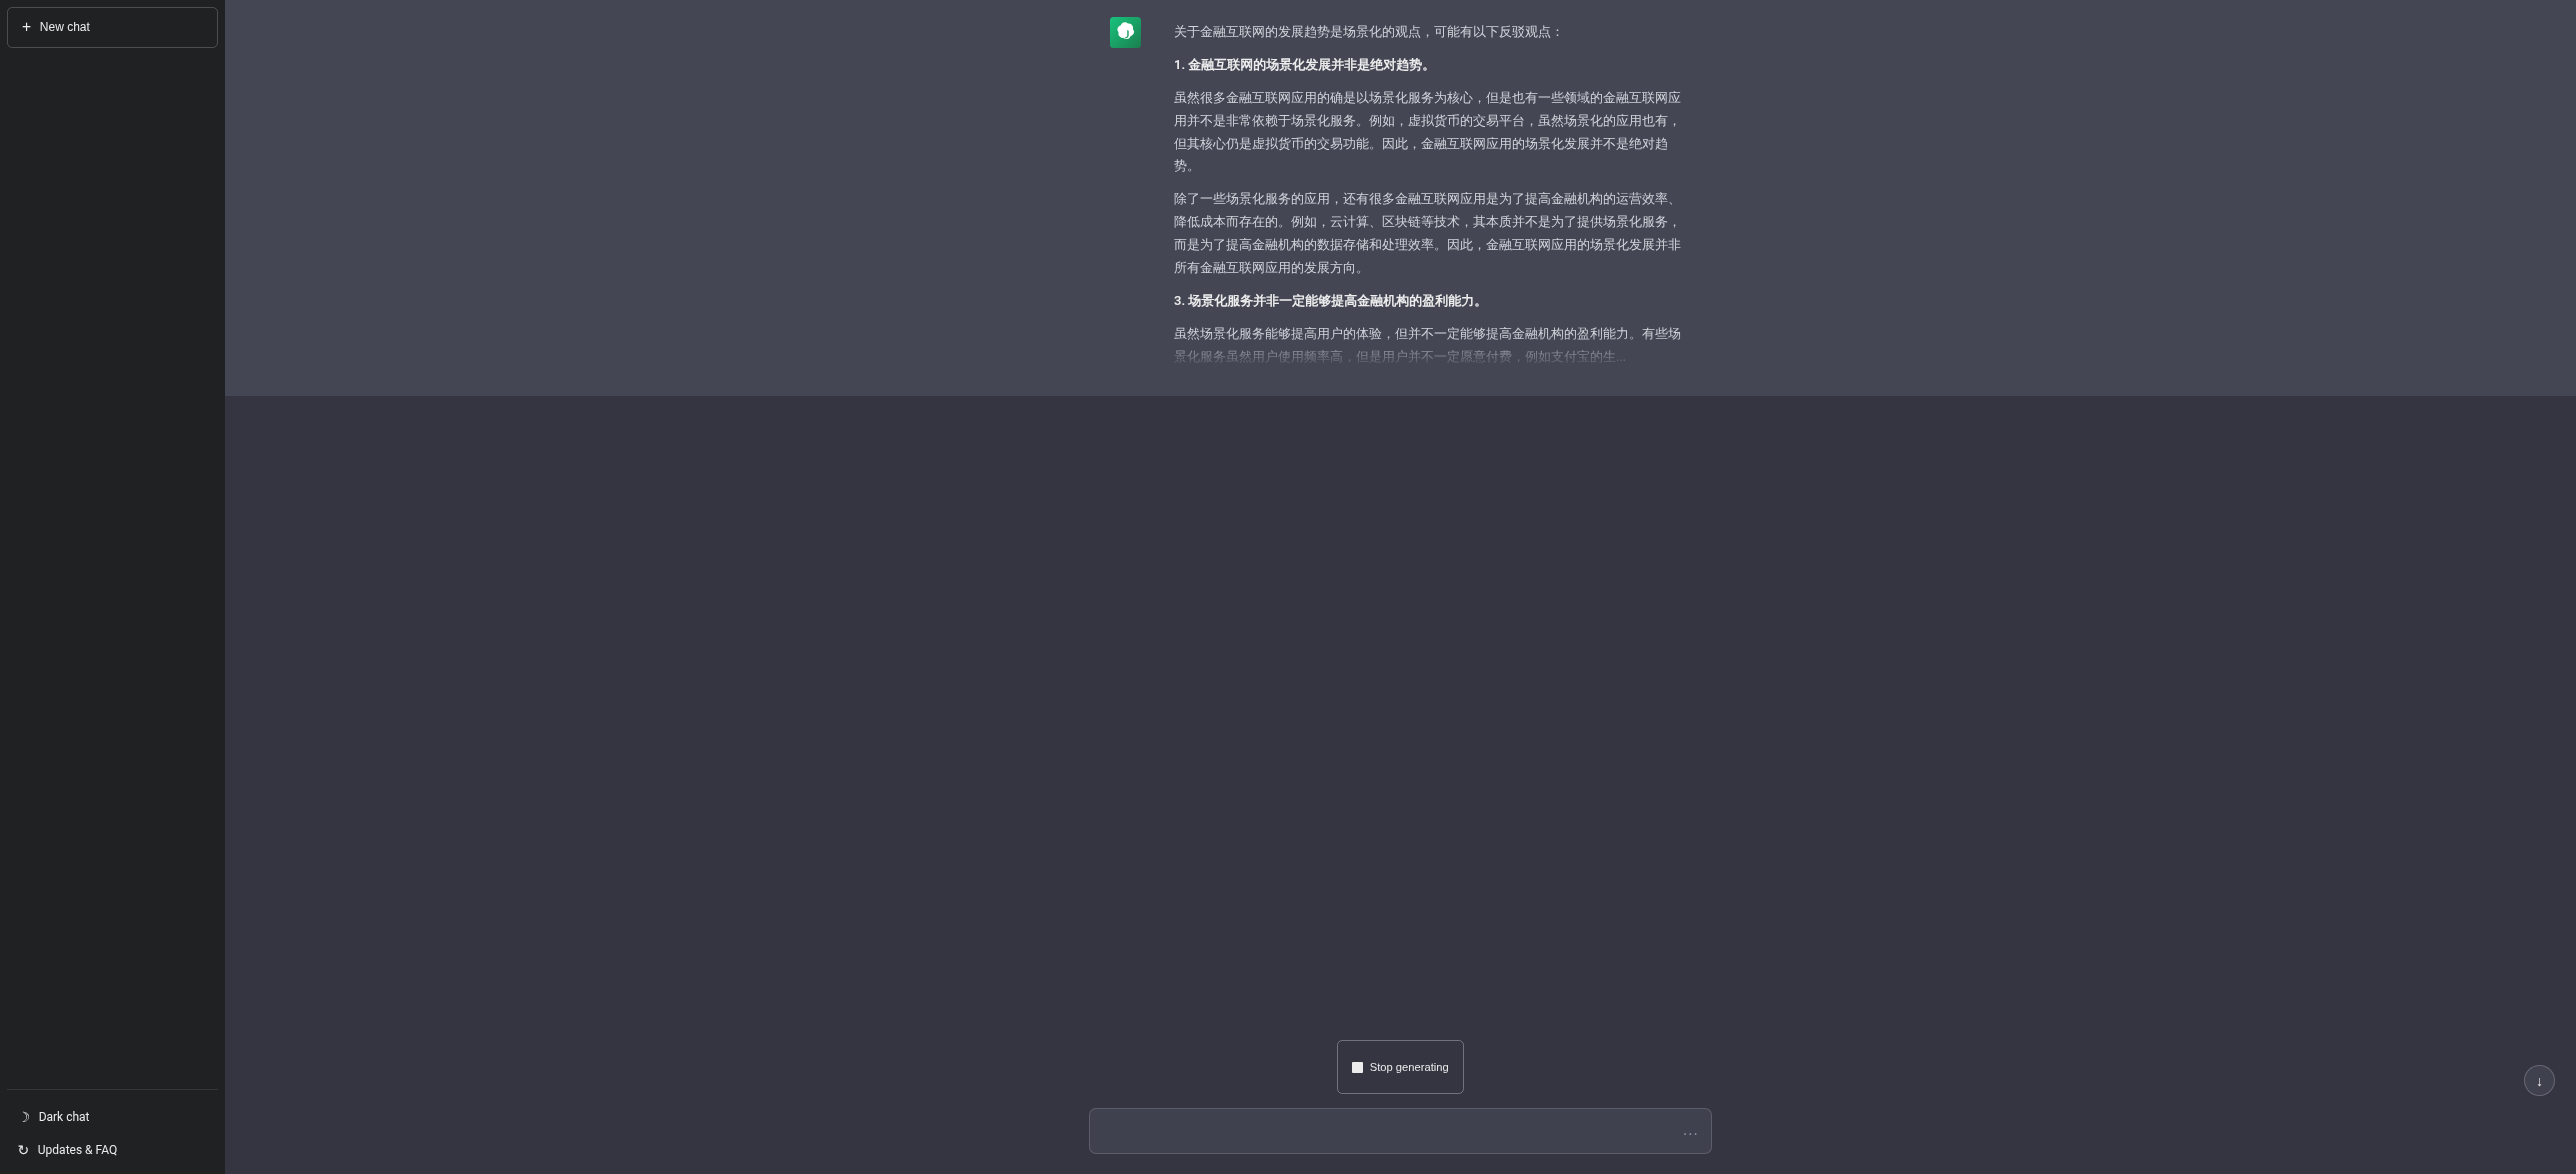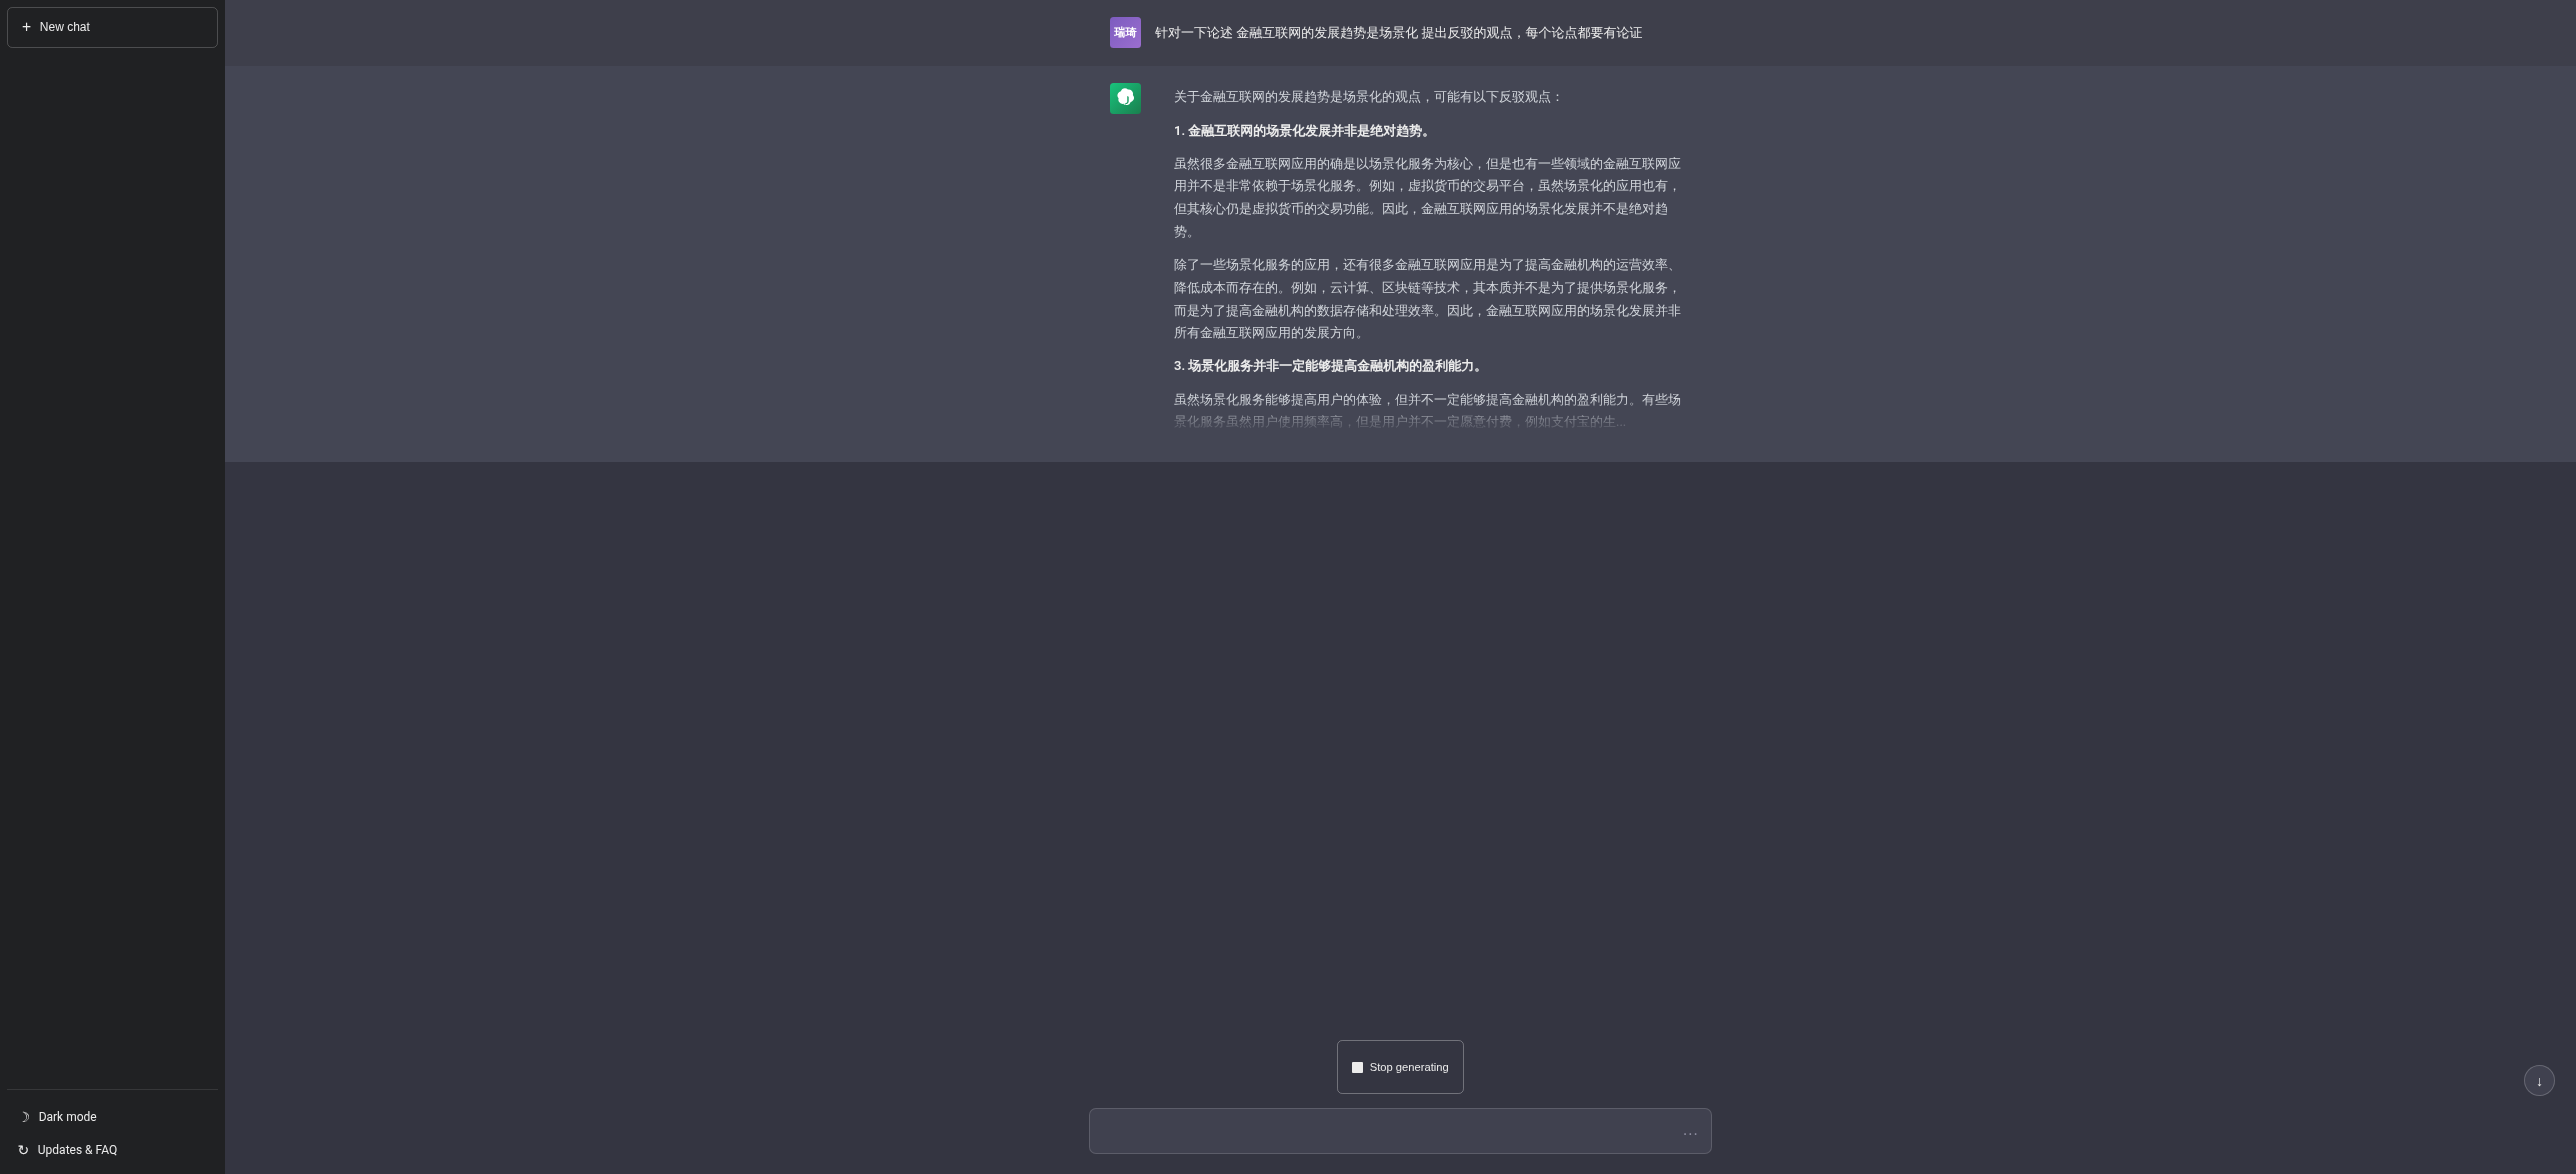--- a/index.html
+++ b/index.html
@@ -278,40 +278,32 @@
 
 <div class="sidebar">
   <button class="new-chat-btn">
     <span class="plus-icon">+</span>
     <span>New chat</span>
   </button>
 
   <div class="sidebar-bottom">
     <div class="sidebar-bottom-item">
       <span style="font-size:14px;">☽</span>
-      <span>Dark mode</span>
+      <span>Dark chat</span>
     </div>
     <div class="sidebar-bottom-item">
       <span style="font-size:14px;">↻</span>
       <span>Updates &amp; FAQ</span>
     </div>
   </div>
 </div>
 
 <div class="main-content">
   <div class="chat-container">
 
-    <div class="user-message-row">
-      <div class="message-inner">
-        <div class="user-avatar">
-          <span>瑞琦</span>
-        </div>
-        <div class="message-text">针对一下论述 金融互联网的发展趋势是场景化 提出反驳的观点，每个论点都要有论证</div>
-      </div>
-    </div>
 
     <div class="ai-message-row">
       <div class="message-inner" style="align-items:flex-start;gap:33px;">
         <div class="ai-avatar">
           <span class="gpt-icon">
             <svg width="17.3" height="17.3" viewBox="0 0 41 41" fill="none" xmlns="http://www.w3.org/2000/svg">
               <path d="M37.532 16.87a9.963 9.963 0 0 0-.856-8.184 10.078 10.078 0 0 0-10.855-4.835 9.964 9.964 0 0 0-6.99-3.124 10.079 10.079 0 0 0-9.617 6.977 9.967 9.967 0 0 0-6.663 4.834 10.079 10.079 0 0 0 1.24 11.817 9.965 9.965 0 0 0 .856 8.185 10.079 10.079 0 0 0 10.855 4.835 9.965 9.965 0 0 0 6.99 3.123 10.079 10.079 0 0 0 9.617-6.976 9.967 9.967 0 0 0 6.663-4.834 10.079 10.079 0 0 0-1.24-11.818zm-17.297 24.12a7.474 7.474 0 0 1-4.799-1.735c.061-.033.168-.091.237-.134l7.964-4.6a1.294 1.294 0 0 0 .655-1.134V19.054l3.366 1.944a.12.12 0 0 1 .066.092v9.299a7.505 7.505 0 0 1-7.49 7.601zM4.655 29.według a7.471 7.471 0 0 1-.894-5.023c.06.036.162.099.237.141l7.964 4.6a1.297 1.297 0 0 0 1.308 0l9.724-5.614v3.888a.12.12 0 0 1-.048.103L14.759 32.2a7.505 7.505 0 0 1-10.104-2.857zM3.305 13.68a7.47 7.47 0 0 1 3.909-3.287c0 .068-.004.19-.004.274v9.201a1.294 1.294 0 0 0 .654 1.132l9.723 5.614-3.366 1.944a.12.12 0 0 1-.114.012L5.849 23.532a7.505 7.505 0 0 1-2.544-9.852zm27.688 6.439l-9.724-5.614 3.367-1.943a.121.121 0 0 1 .114-.012l8.258 4.77a7.505 7.505 0 0 1-1.158 13.528v-9.476a1.293 1.293 0 0 0-.857-1.253zm3.35-5.043c-.059-.037-.162-.099-.236-.141l-7.965-4.6a1.298 1.298 0 0 0-1.308 0l-9.723 5.614v-3.888a.12.12 0 0 1 .048-.103l8.248-4.765a7.505 7.505 0 0 1 10.936 7.883zm-21.063 6.929l-3.367-1.944a.12.12 0 0 1-.065-.092v-9.299a7.505 7.505 0 0 1 12.293-5.756 6.94 6.94 0 0 0-.236.134l-7.965 4.6a1.294 1.294 0 0 0-.654 1.132l-.006 11.225zm1.829-3.943l4.33-2.501 4.332 2.498v4.997l-4.331 2.5-4.331-2.5V18.062z" fill="currentColor"></path>
             </svg>
           </span>
         </div>

